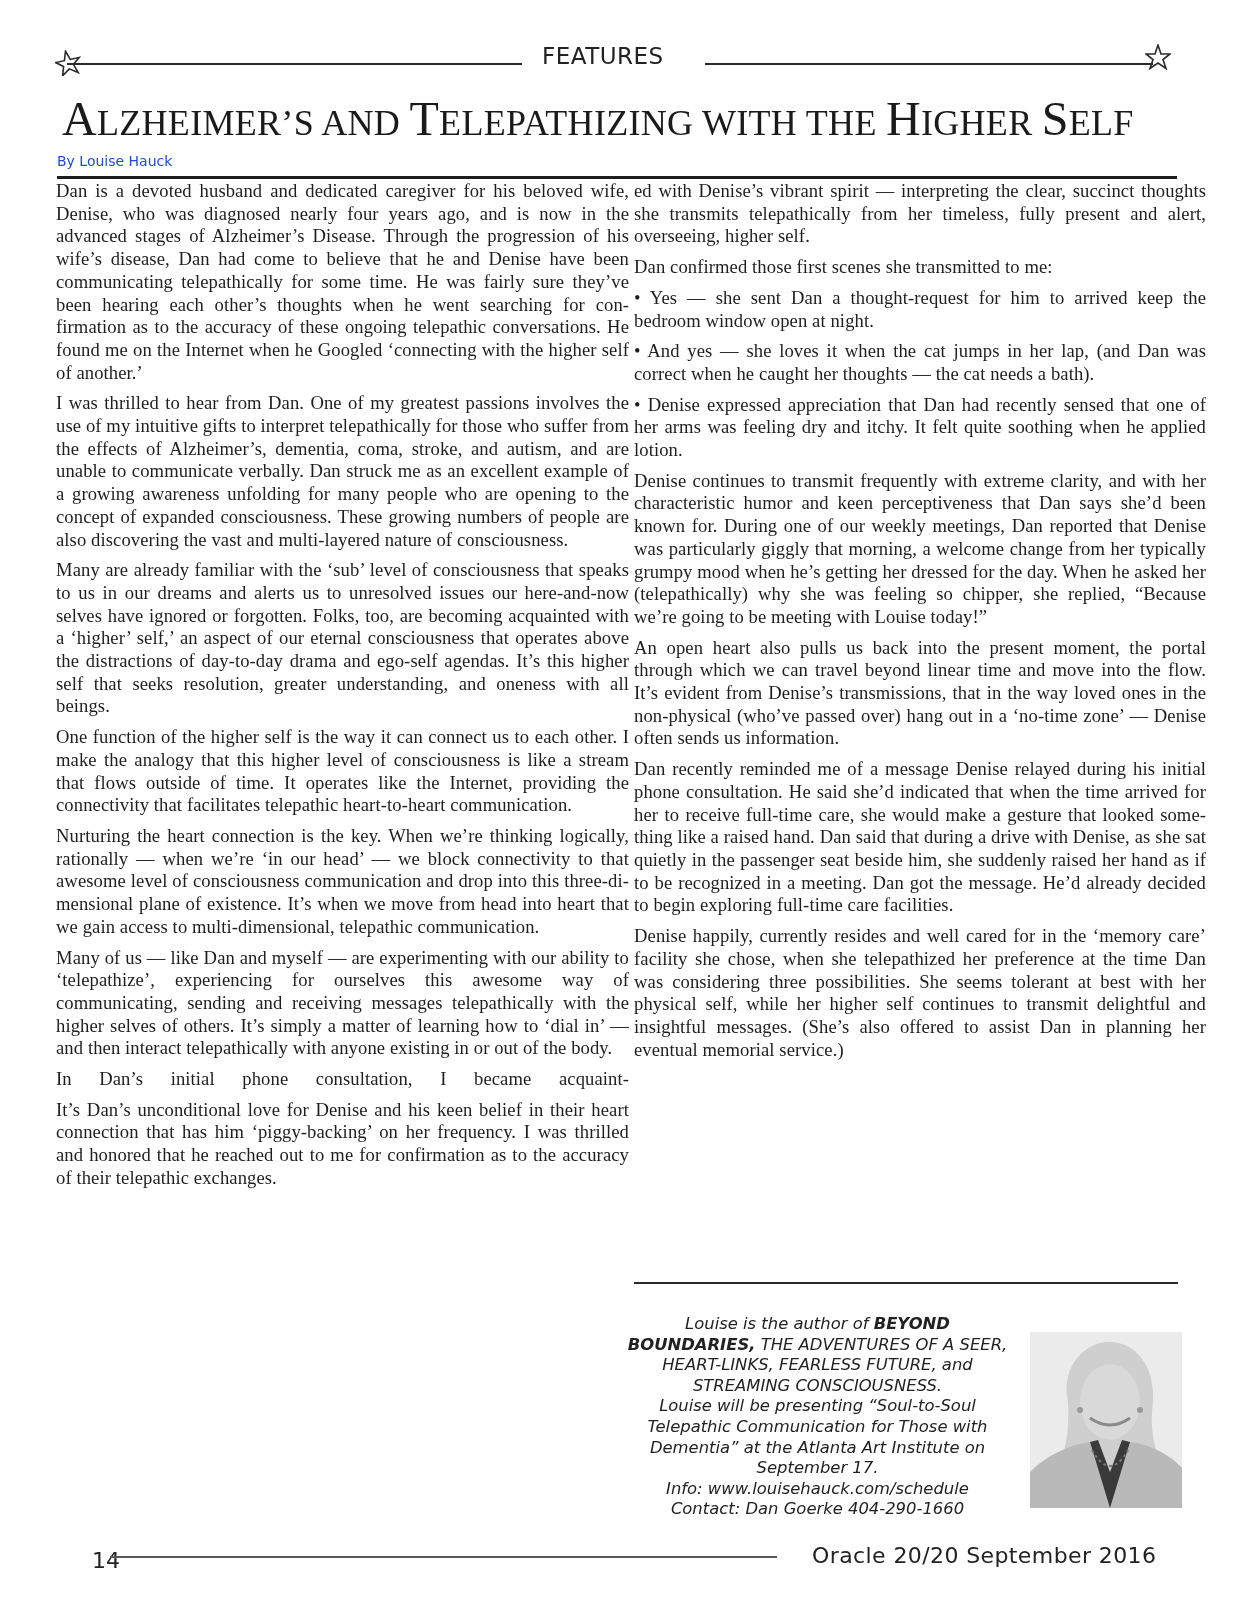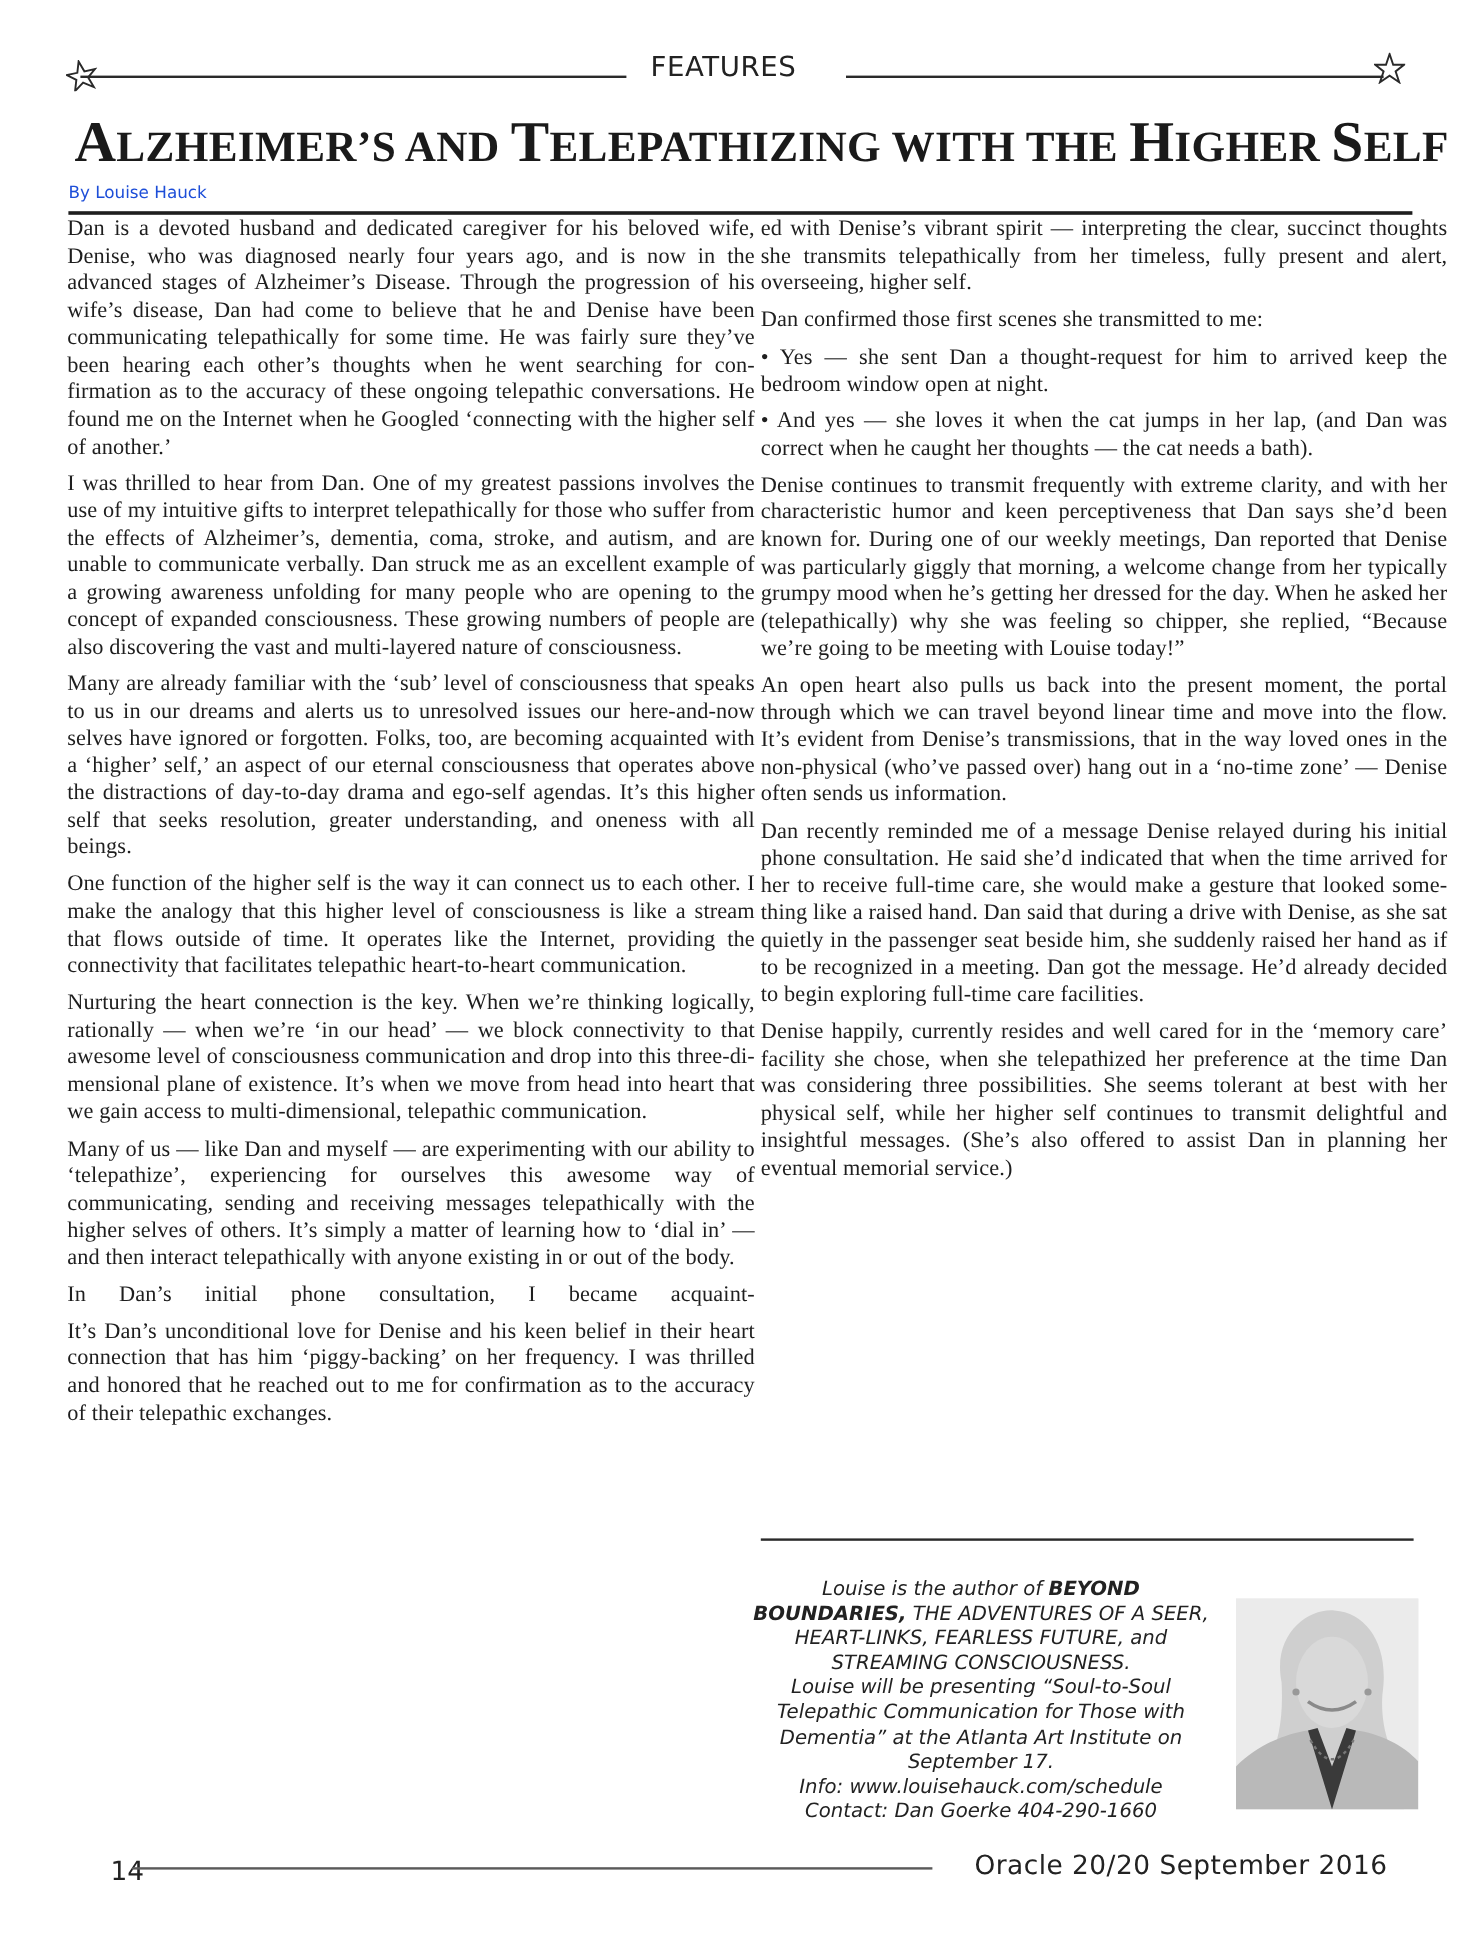--- a/index.html
+++ b/index.html
@@ -46,40 +46,41 @@
     <polygon points="13,1 16,10 25,10 18,15.5 21,24.5 13,19 5,24.5 8,15.5 1,10 10,10" fill="none" stroke="#2a2a2a" stroke-width="1.6" transform="rotate(-12 13 13)"></polygon>
   </svg>
   <div class="header-rule left"></div>
   <span class="section-label">FEATURES</span>
   <div class="header-rule right"></div>
   <svg class="star right" viewBox="0 0 26 26">
     <polygon points="13,1 16,10 25,10 18,15.5 21,24.5 13,19 5,24.5 8,15.5 1,10 10,10" fill="none" stroke="#2a2a2a" stroke-width="1.6"></polygon>
   </svg>
 </div>
 
-<h1 class="abs title" id="title" style="margin:0;font-weight:bold;"><span>A</span><span class="sc">LZHEIMER’S AND </span><span>T</span><span class="sc">ELEPATHIZING WITH THE </span><span>H</span><span class="sc">IGHER </span><span>S</span><span class="sc">ELF</span></h1>
+<h1 class="abs title" id="title" style="margin:0;font-weight:normal;"><span>A</span><span class="sc">LZHEIMER’S AND </span><span>T</span><span class="sc">ELEPATHIZING WITH THE </span><span>H</span><span class="sc">IGHER </span><span>S</span><span class="sc">ELF</span></h1>
 
 <div class="abs byline">By Louise Hauck</div>
 <div class="abs byline-rule"></div>
 
 <div class="abs column left" id="col-left">
     <p>Dan is a devoted husband and dedicated caregiver for his beloved wife, Denise, who was diagnosed nearly four years ago, and is now in the advanced stages of Alzheimer’s Disease. Through the progression of his wife’s disease, Dan had come to believe that he and Denise have been communicating telepathically for some time. He was fairly sure they’ve been hearing each other’s thoughts when he went searching for con­firmation as to the accuracy of these ongoing telepathic conversations. He found me on the Internet when he Googled ‘connecting with the higher self of another.’</p>
     <p>I was thrilled to hear from Dan. One of my greatest pas­sions involves the use of my intuitive gifts to interpret telepathically for those who suffer from the effects of Alzheimer’s, dementia, coma, stroke, and autism, and are unable to communicate verbally. Dan struck me as an excellent example of a growing awareness unfold­ing for many people who are opening to the concept of expanded consciousness. These growing numbers of people are also discovering the vast and multi-layered nature of consciousness.</p>
     <p>Many are already familiar with the ‘sub’ level of conscious­ness that speaks to us in our dreams and alerts us to unresolved issues our here-and-now selves have ignored or forgotten. Folks, too, are becoming acquainted with a ‘higher’ self,’ an aspect of our eternal consciousness that operates above the distractions of day-to-day drama and ego-self agendas. It’s this higher self that seeks resolu­tion, greater understanding, and oneness with all beings.</p>
     <p>One function of the higher self is the way it can connect us to each other. I make the analogy that this higher level of consciousness is like a stream that flows out­side of time. It operates like the Internet, providing the connectivity that facilitates telepathic heart-to-heart communication.</p>
     <p>Nurturing the heart connection is the key. When we’re thinking logically, rationally — when we’re ‘in our head’ — we block connectivity to that awesome level of con­sciousness communication and drop into this three-di­mensional plane of existence. It’s when we move from head into heart that we gain access to multi-dimen­sional, telepathic communication.</p>
     <p>Many of us — like Dan and myself — are experimenting with our ability to ‘telepathize’, experiencing for our­selves this awesome way of communicating, sending and receiving messages telepathically with the higher selves of others. It’s simply a matter of learning how to ‘dial in’ — and then interact telepathically with anyone existing in or out of the body.</p>
     <p style="text-align-last: justify;">In Dan’s initial phone consultation, I became acquaint-</p>
     <p>It’s Dan’s unconditional love for Denise and his keen belief in their heart connection that has him ‘piggy-backing’ on her frequency. I was thrilled and honored that he reached out to me for confirmation as to the accuracy of their telepathic exchanges.</p>
   </div>
 <div class="abs column right" id="col-right">
     <p>ed with Denise’s vibrant spirit — interpreting the clear, succinct thoughts she transmits telepathically from her timeless, fully present and alert, overseeing, higher self.</p>
     <p>Dan confirmed those first scenes she transmitted to me:</p>
     <p>•  Yes — she sent Dan a thought-request for him to arrived keep the bedroom window open at night.</p>
     <p>• And yes — she loves it when the cat jumps in her lap, (and Dan was correct when he caught her thoughts — the cat needs a bath).</p>
+    <p>• Denise expressed appreciation that Dan had recently sensed that one of her arms was feeling dry and itchy. It felt quite soothing when he applied lotion.</p>
     <p>Denise continues to transmit frequently with extreme clarity, and with her characteristic humor and keen per­ceptiveness that Dan says she’d been known for. During one of our weekly meetings, Dan reported that Denise was particularly giggly that morning, a welcome change from her typically grumpy mood when he’s getting her dressed for the day. When he asked her (telepathically) why she was feeling so chipper, she replied, “Because we’re going to be meeting with Louise today!”</p>
     <p>An open heart also pulls us back into the present moment, the portal through which we can travel beyond linear time and move into the flow. It’s evident from Denise’s transmissions, that in the way loved ones in the non-physical (who’ve passed over) hang out in a ‘no-time zone’ — Denise often sends us information.</p>
     <p>Dan recently reminded me of a message Denise relayed during his initial phone consultation. He said she’d indi­cated that when the time arrived for her to receive full-time care, she would make a gesture that looked some­thing like a raised hand. Dan said that during a drive with Denise, as she sat quietly in the passenger seat beside him, she suddenly raised her hand as if to be recognized in a meeting. Dan got the message. He’d already decided to begin exploring full-time care facilities.</p>
     <p>Denise happily, currently resides and well cared for in the ‘memory care’ facility she chose, when she telepa­thized her preference at the time Dan was considering three possibilities. She seems tolerant at best with her physical self, while her higher self continues to transmit delightful and insightful messages. (She’s also offered to assist Dan in planning her eventual memorial service.)</p>
   </div>
 
 <div class="abs bio-rule"></div>
 <div class="abs bio">
   <p>
     <span>Louise is the author of </span><b>BEYOND BOUNDARIES,</b><span> THE ADVENTURES OF A SEER, HEART-LINKS, FEARLESS FUTURE, and STREAMING CONSCIOUSNESS.</span>

